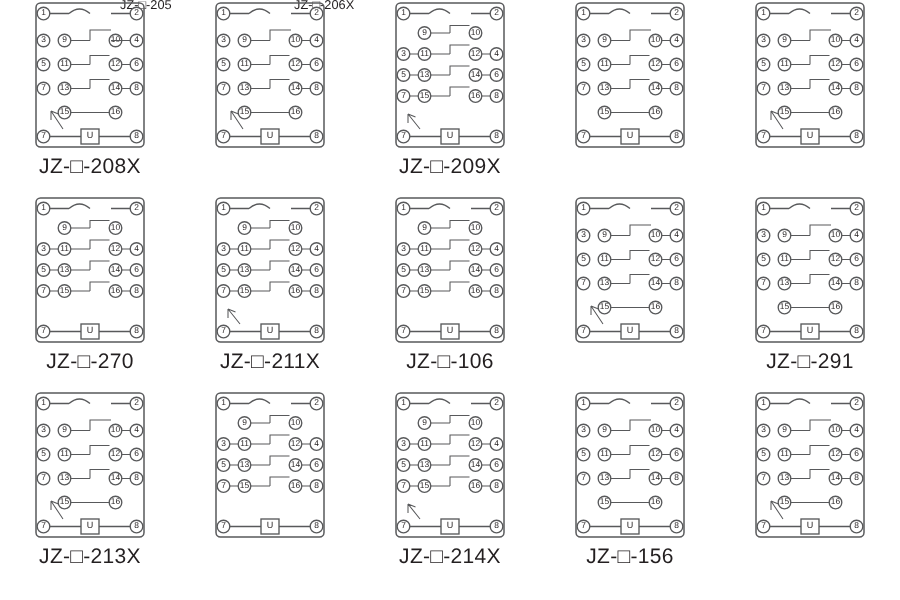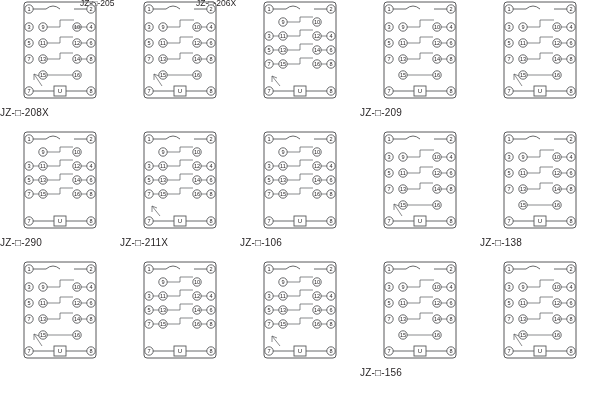--- a/index.html
+++ b/index.html
@@ -40,22 +40,22 @@
     left: 50%;
     transform: translateX(-50%);
     width: 96px;
     height: 108px;
   }
   .caption {
     position: absolute;
     bottom: 4px;
     left: 0;
     width: 120px;
-    text-align: left;
-    font-size: 10px;
+    text-align: center;
+    font-size: 14px;
     letter-spacing: 0.2px;
     color: #231f20;
     white-space: nowrap;
   }
   svg { display: block; }
   .ln { stroke: #58595b; stroke-width: 0.9; fill: none; }
   .thin { stroke: #58595b; stroke-width: 0.7; fill: none; }
   .term { stroke: #58595b; stroke-width: 0.9; fill: #ffffff; }
   .lbl {
     font-family: "Liberation Sans", sans-serif;
@@ -237,20 +237,21 @@
           <circle class="term" cx="17" cy="95" r="4.2"></circle>
             <text class="lbl" x="17" y="95">7</text>
           <circle class="term" cx="79" cy="95" r="4.2"></circle>
             <text class="lbl" x="79" y="95">8</text>
           <rect class="ubox" x="42" y="90" width="12" height="10"></rect>
           <text class="utxt" x="48" y="95">U</text>
           <path class="ln" d="M21 95 H42 M54 95 H75"></path>
           <path class="thin" d="M20 80 L28 90 M20 80 L20 86 M20 80 L25 82"></path>
         </svg>
       </div>
+      <div class="caption">JZ-□-209X</div>
     </div>
 
     <div class="cell">
       <div class="diagram">
         <svg viewBox="0 0 96 108" width="96" height="108">
           <rect class="outer" x="12" y="6" width="72" height="96" rx="3"></rect>
           <circle class="term" cx="17" cy="13" r="4.2"></circle>
             <text class="lbl" x="17" y="13">1</text>
           <circle class="term" cx="79" cy="13" r="4.2"></circle>
             <text class="lbl" x="79" y="13">2</text>
@@ -289,21 +290,20 @@
           <path class="thin" d="M35 79 H61"></path>
           <circle class="term" cx="17" cy="95" r="4.2"></circle>
             <text class="lbl" x="17" y="95">7</text>
           <circle class="term" cx="79" cy="95" r="4.2"></circle>
             <text class="lbl" x="79" y="95">8</text>
           <rect class="ubox" x="42" y="90" width="12" height="10"></rect>
           <text class="utxt" x="48" y="95">U</text>
           <path class="ln" d="M21 95 H42 M54 95 H75"></path>
         </svg>
       </div>
-      <div class="caption">JZ-□-209</div>
     </div>
 
     <div class="cell">
       <div class="diagram">
         <svg viewBox="0 0 96 108" width="96" height="108">
           <rect class="outer" x="12" y="6" width="72" height="96" rx="3"></rect>
           <circle class="term" cx="17" cy="13" r="4.2"></circle>
             <text class="lbl" x="17" y="13">1</text>
           <circle class="term" cx="79" cy="13" r="4.2"></circle>
             <text class="lbl" x="79" y="13">2</text>
@@ -395,21 +395,21 @@
           <path class="thin" d="M35 68 H48 M48 68 V62 H61 M69 68 H75 M21 68 H27"></path>
           <circle class="term" cx="17" cy="95" r="4.2"></circle>
             <text class="lbl" x="17" y="95">7</text>
           <circle class="term" cx="79" cy="95" r="4.2"></circle>
             <text class="lbl" x="79" y="95">8</text>
           <rect class="ubox" x="42" y="90" width="12" height="10"></rect>
           <text class="utxt" x="48" y="95">U</text>
           <path class="ln" d="M21 95 H42 M54 95 H75"></path>
         </svg>
       </div>
-      <div class="caption">JZ-□-290</div>
+      <div class="caption">JZ-□-270</div>
     </div>
 
     <div class="cell">
       <div class="diagram">
         <svg viewBox="0 0 96 108" width="96" height="108">
           <rect class="outer" x="12" y="6" width="72" height="96" rx="3"></rect>
           <circle class="term" cx="17" cy="13" r="4.2"></circle>
             <text class="lbl" x="17" y="13">1</text>
           <circle class="term" cx="79" cy="13" r="4.2"></circle>
             <text class="lbl" x="79" y="13">2</text>
@@ -608,21 +608,21 @@
           <path class="thin" d="M35 79 H61"></path>
           <circle class="term" cx="17" cy="95" r="4.2"></circle>
             <text class="lbl" x="17" y="95">7</text>
           <circle class="term" cx="79" cy="95" r="4.2"></circle>
             <text class="lbl" x="79" y="95">8</text>
           <rect class="ubox" x="42" y="90" width="12" height="10"></rect>
           <text class="utxt" x="48" y="95">U</text>
           <path class="ln" d="M21 95 H42 M54 95 H75"></path>
         </svg>
       </div>
-      <div class="caption">JZ-□-138</div>
+      <div class="caption">JZ-□-291</div>
     </div>
 
     <div class="cell">
       <div class="diagram">
         <svg viewBox="0 0 96 108" width="96" height="108">
           <rect class="outer" x="12" y="6" width="72" height="96" rx="3"></rect>
           <circle class="term" cx="17" cy="13" r="4.2"></circle>
             <text class="lbl" x="17" y="13">1</text>
           <circle class="term" cx="79" cy="13" r="4.2"></circle>
             <text class="lbl" x="79" y="13">2</text>
@@ -662,20 +662,21 @@
           <circle class="term" cx="17" cy="95" r="4.2"></circle>
             <text class="lbl" x="17" y="95">7</text>
           <circle class="term" cx="79" cy="95" r="4.2"></circle>
             <text class="lbl" x="79" y="95">8</text>
           <rect class="ubox" x="42" y="90" width="12" height="10"></rect>
           <text class="utxt" x="48" y="95">U</text>
           <path class="ln" d="M21 95 H42 M54 95 H75"></path>
           <path class="thin" d="M22 78 L30 90 M22 78 L22 84 M22 78 L27 80"></path>
         </svg>
       </div>
+      <div class="caption">JZ-□-213X</div>
     </div>
 
     <div class="cell">
       <div class="diagram">
         <svg viewBox="0 0 96 108" width="96" height="108">
           <rect class="outer" x="12" y="6" width="72" height="96" rx="3"></rect>
           <circle class="term" cx="17" cy="13" r="4.2"></circle>
             <text class="lbl" x="17" y="13">1</text>
           <circle class="term" cx="79" cy="13" r="4.2"></circle>
             <text class="lbl" x="79" y="13">2</text>
@@ -767,20 +768,21 @@
           <circle class="term" cx="17" cy="95" r="4.2"></circle>
             <text class="lbl" x="17" y="95">7</text>
           <circle class="term" cx="79" cy="95" r="4.2"></circle>
             <text class="lbl" x="79" y="95">8</text>
           <rect class="ubox" x="42" y="90" width="12" height="10"></rect>
           <text class="utxt" x="48" y="95">U</text>
           <path class="ln" d="M21 95 H42 M54 95 H75"></path>
           <path class="thin" d="M20 80 L28 90 M20 80 L20 86 M20 80 L25 82"></path>
         </svg>
       </div>
+      <div class="caption">JZ-□-214X</div>
     </div>
 
     <div class="cell">
       <div class="diagram">
         <svg viewBox="0 0 96 108" width="96" height="108">
           <rect class="outer" x="12" y="6" width="72" height="96" rx="3"></rect>
           <circle class="term" cx="17" cy="13" r="4.2"></circle>
             <text class="lbl" x="17" y="13">1</text>
           <circle class="term" cx="79" cy="13" r="4.2"></circle>
             <text class="lbl" x="79" y="13">2</text>

